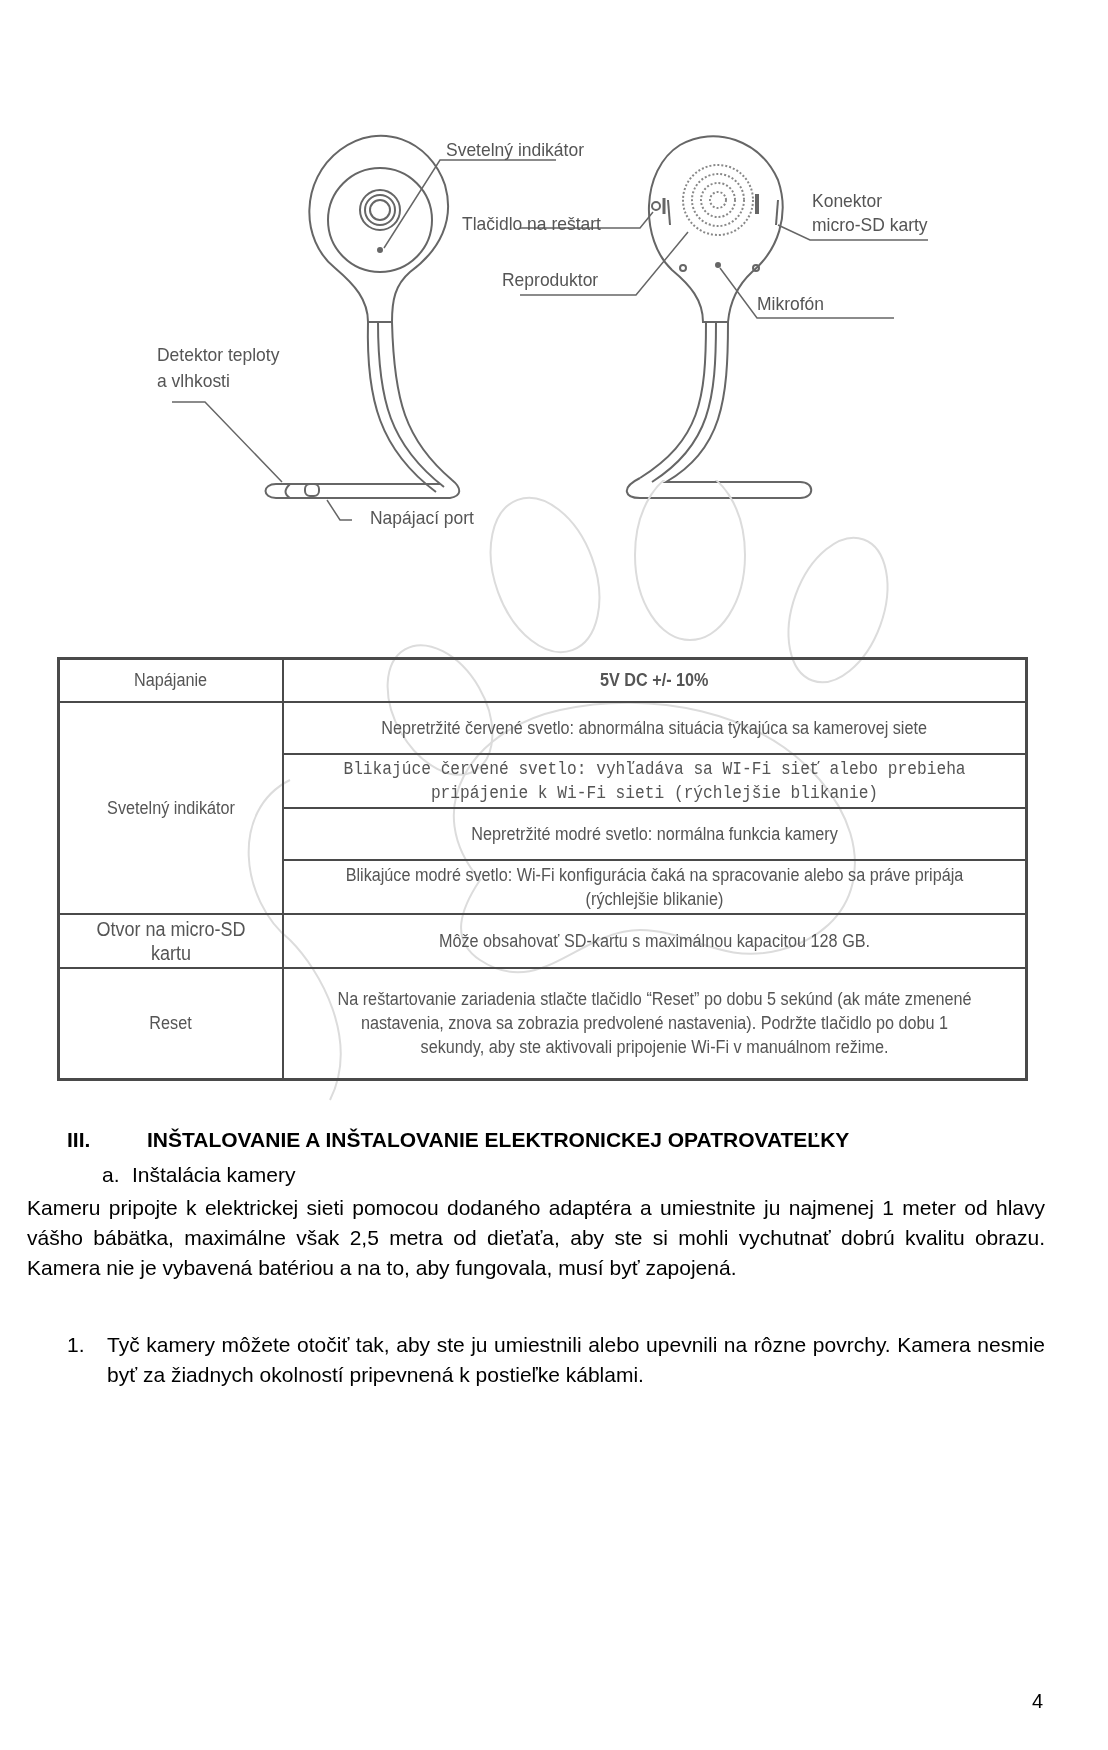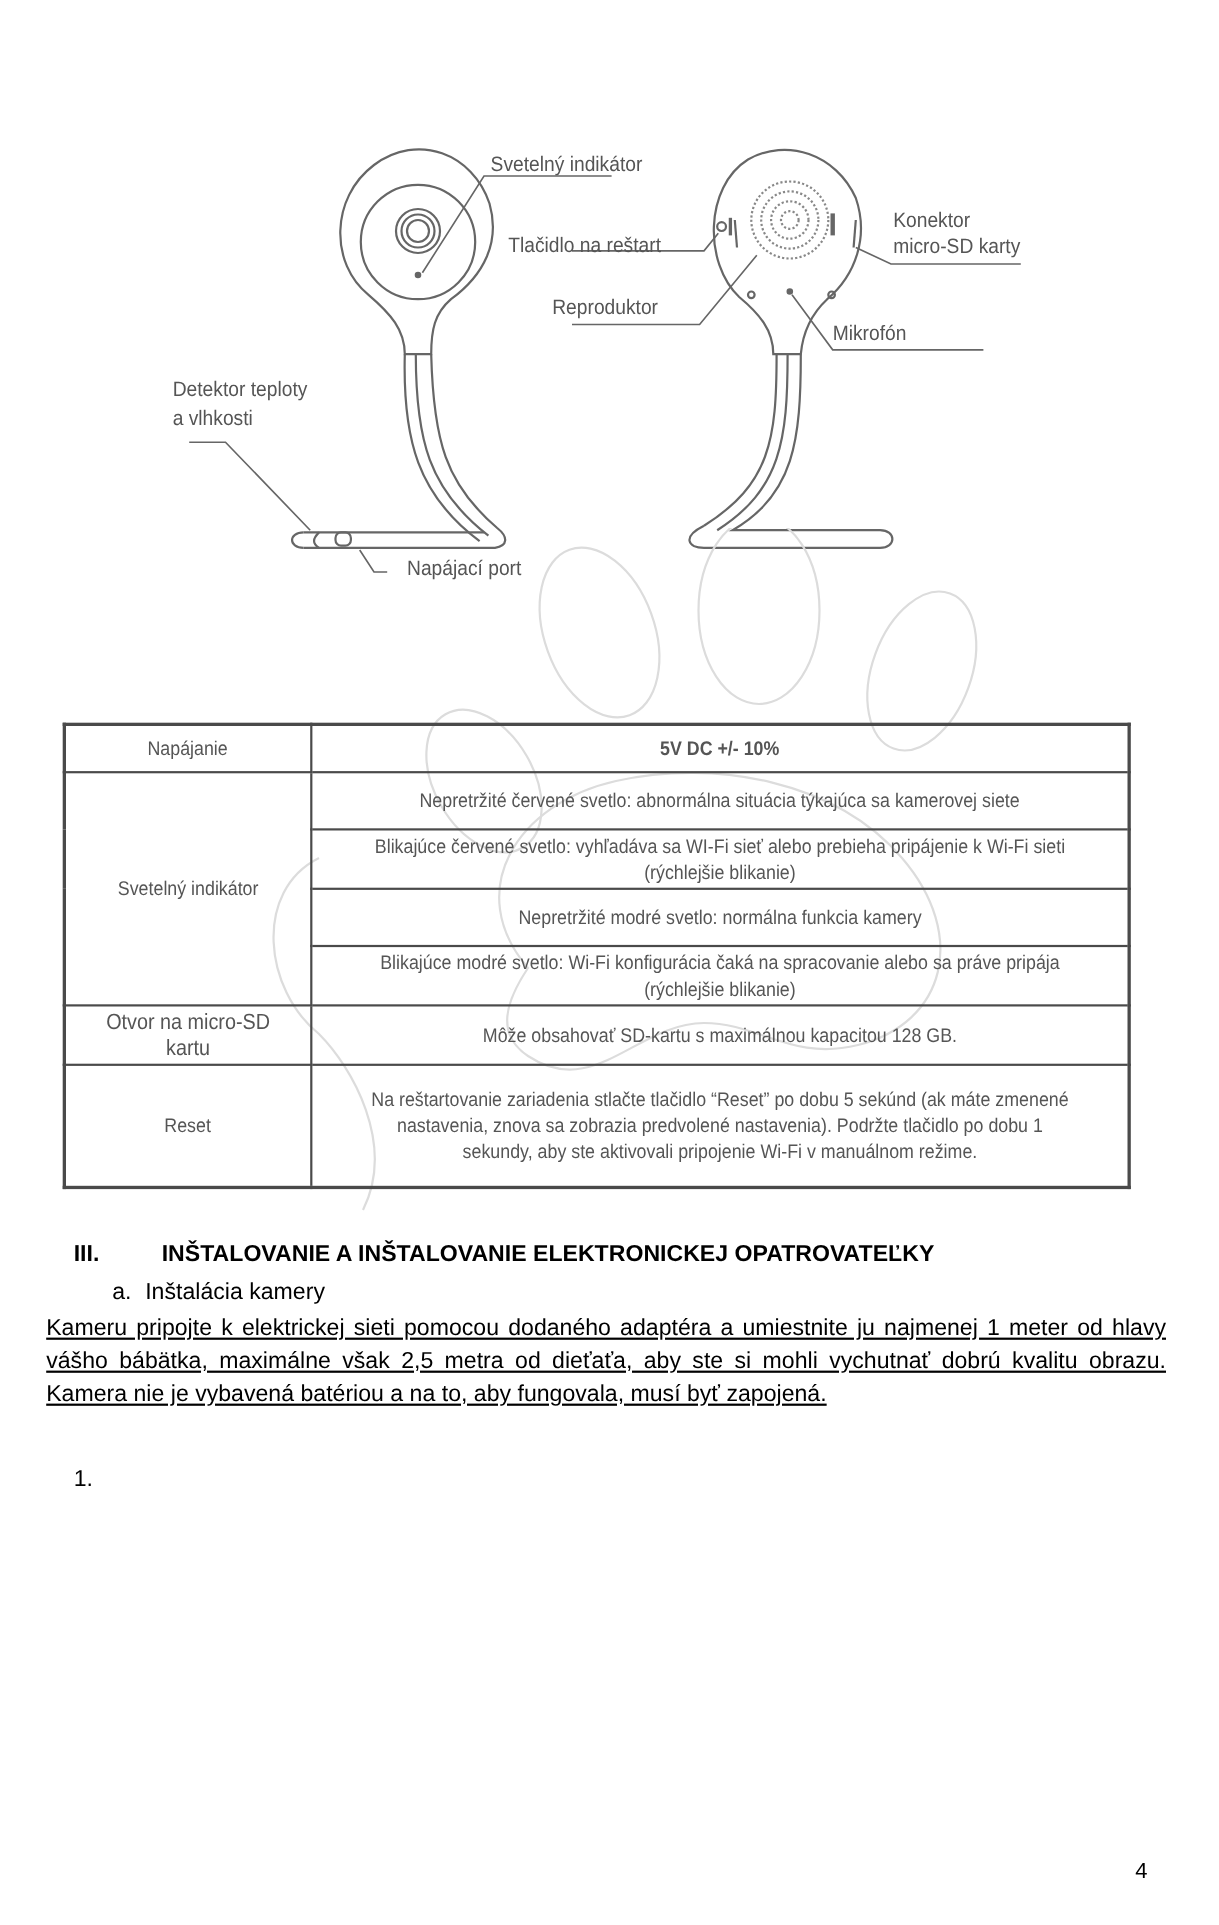--- a/index.html
+++ b/index.html
@@ -24,22 +24,22 @@
   #spec-table td.small { font-size: 20px; }
   .condensed { display: inline-block; transform: scaleX(0.9); }
   .bold-val { font-weight: bold; color: #555; }
 
   
   #section-heading { position: absolute; left: 67px; top: 1128px; font-weight: bold; font-size: 21px;
                      white-space: nowrap; }
   #section-heading .num { display: inline-block; width: 80px; }
   #subheading { position: absolute; left: 77px; top: 1163px; font-size: 21px; white-space: nowrap; margin-left: 25px; }
   #subheading .num { display: inline-block; width: 30px; }
-  #body-para { position: absolute; left: 42px; top: 1193px; width: 1018px; font-size: 21px;
-               line-height: 30px; text-align: justify; text-decoration: underline; }
+  #body-para { position: absolute; left: 27px; top: 1193px; width: 1018px; font-size: 21px;
+               line-height: 30px; text-align: justify; }
   #list { position: absolute; left: 67px; top: 1330px; width: 978px; font-size: 21px; line-height: 30px; }
   #list .item { position: relative; padding-left: 40px; text-align: justify; }
   #list .num { position: absolute; left: 0; top: 0; }
   #page-number { position: absolute; left: 1032px; top: 1690px; font-size: 20px; }
 </style>
 </head>
 <body>
 
 <div id="diagram">
   <svg width="1108" height="560" viewBox="0 0 1108 560">
@@ -120,21 +120,21 @@
 <table id="spec-table">
   <tbody>
       <tr style="height:43px;">
     <td class="lbl"><span class="condensed">Napájanie</span></td>
     <td><span class="condensed bold-val">5V DC +/- 10%</span></td>
   </tr>
   <tr style="height:52px;">
     <td class="lbl" rowspan="4"><span class="condensed">Svetelný indikátor</span></td>
     <td><span class="condensed">Nepretržité červené svetlo: abnormálna situácia týkajúca sa kamerovej siete</span></td>
   </tr>
-  <tr style="height:54px;">
+  <tr style="height:54px;font-family:Liberation Mono, monospace;">
     <td><span class="condensed">Blikajúce červené svetlo: vyhľadáva sa WI-Fi sieť alebo prebieha pripájenie k Wi-Fi sieti (rýchlejšie blikanie)</span></td>
   </tr>
   <tr style="height:52px;">
     <td><span class="condensed">Nepretržité modré svetlo: normálna funkcia kamery</span></td>
   </tr>
   <tr style="height:54px;">
     <td><span class="condensed">Blikajúce modré svetlo: Wi-Fi konfigurácia čaká na spracovanie alebo sa práve pripája (rýchlejšie blikanie)</span></td>
   </tr>
   <tr style="height:54px;">
     <td class="lbl small"><span class="condensed">Otvor na micro-SD kartu</span></td>
@@ -150,16 +150,17 @@
 <div id="section-heading">
   <span class="num">III.</span><span>INŠTALOVANIE A INŠTALOVANIE ELEKTRONICKEJ OPATROVATEĽKY</span>
 </div>
 <div id="subheading">
   <span class="num">a.</span><span>Inštalácia kamery</span>
 </div>
 <div id="body-para">Kameru pripojte k elektrickej sieti pomocou dodaného adaptéra a umiestnite ju najmenej 1 meter od hlavy vášho bábätka, maximálne však 2,5 metra od dieťaťa, aby ste si mohli vychutnať dobrú kvalitu obrazu. Kamera nie je vybavená batériou a na to, aby fungovala, musí byť zapojená.</div>
 <div id="list">
   <div class="item">
     <span class="num">1.</span>
+    <span>Tyč kamery môžete otočiť tak, aby ste ju umiestnili alebo upevnili na rôzne povrchy. Kamera nesmie byť za žiadnych okolností pripevnená k postieľke káblami.</span>
   </div>
 </div>
 
 <div id="page-number">4</div>
 
 </body></html>

